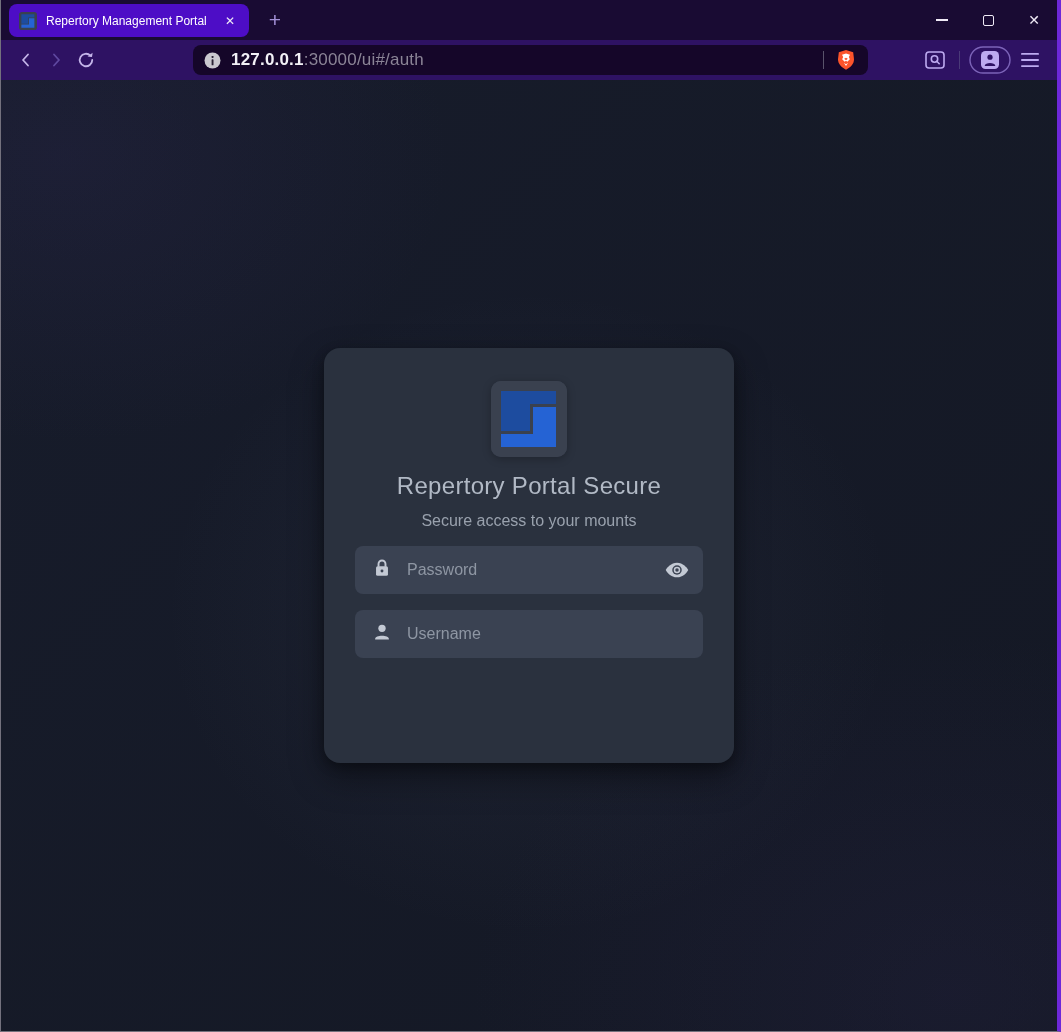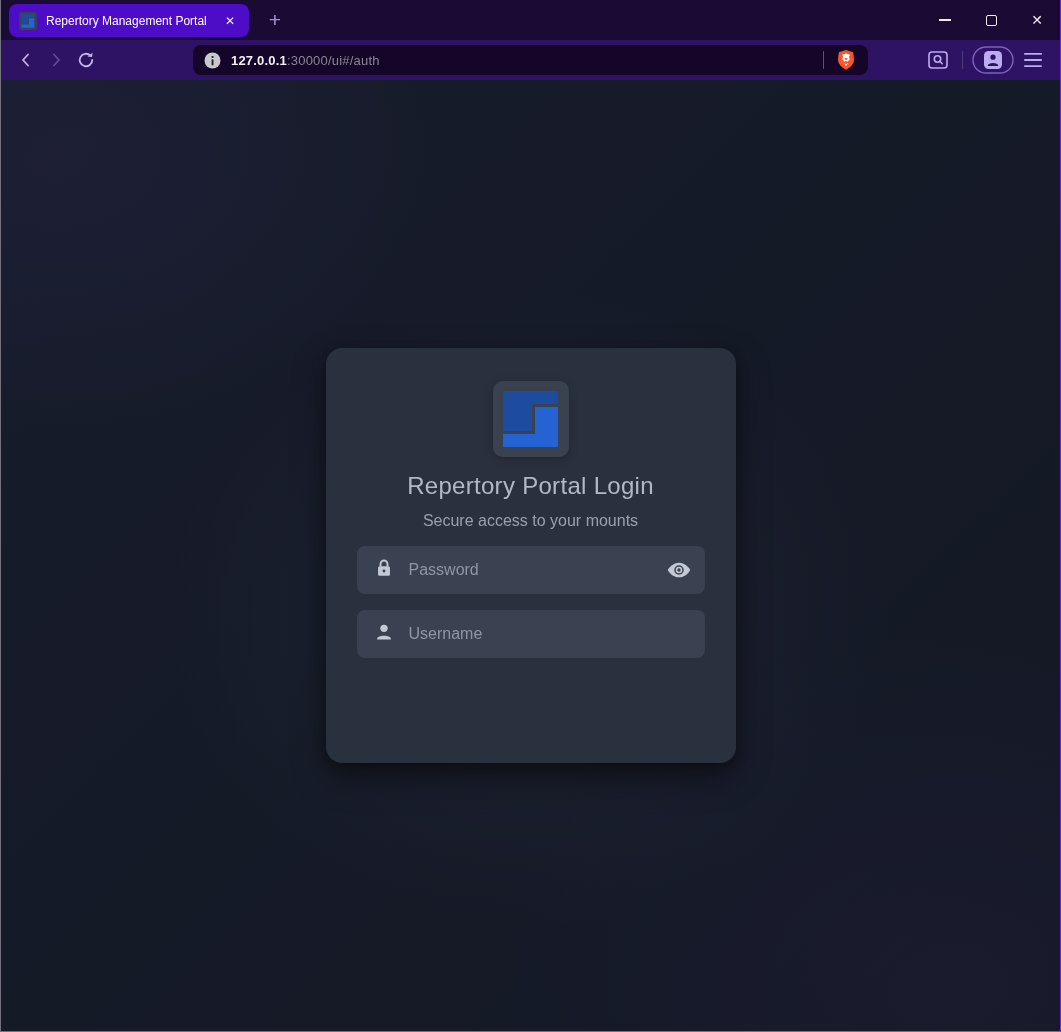--- a/index.html
+++ b/index.html
@@ -1,20 +1,20 @@
 <!DOCTYPE html>
 <html><head>
 <meta charset="utf-8">
 <style>
   * { margin:0; padding:0; box-sizing:border-box; }
   html,body { width:1061px; height:1032px; }
   body { font-family:"Liberation Sans", sans-serif; background:#000; }
   .window {
     width:1061px; height:1032px; display:flex; flex-direction:column;
-    border-left:1px solid #73717d; border-right:1px solid #6d28d9; border-bottom:1px solid #73717d;
+    border-left:1px solid #73717d; border-right:4px solid #6d28d9; border-bottom:1px solid #73717d;
     overflow:hidden;
   }
 
   
   .titlebar { height:40px; background:#190b33; position:relative; flex:0 0 40px; display:flex; align-items:center; }
   .tab {
     position:absolute; left:8px; top:4px; width:240px; height:33px;
     background:#4d0dc6; border-radius:8px; display:flex; align-items:center;
     padding:0 10px; gap:9px; cursor:default;
   }
@@ -29,21 +29,21 @@
   .close-glyph { font-size:14px; line-height:1; }
 
   
   .toolbar { height:40px; background:#2e1263; flex:0 0 40px; display:flex; align-items:center; padding:0 12px 0 10px; }
   .nav-btn { width:30px; height:30px; display:flex; align-items:center; justify-content:center; border-radius:6px; }
   .urlbar {
     margin-left:92px; width:675px; height:30px; background:#150629; border-radius:8px;
     display:flex; align-items:center; padding:0 10px 0 8px;
   }
   .info-btn { width:22px; height:22px; display:flex; align-items:center; justify-content:center; margin-right:8px; }
-  .url-text { font-size:13px; letter-spacing:.2px; white-space:nowrap; }
+  .url-text { font-size:17px; letter-spacing:.2px; white-space:nowrap; }
   .url-host { color:#f2f0f6; font-weight:700; }
   .url-path { color:#8b8496; font-weight:400; }
   .url-spacer { flex:1; }
   .url-sep { width:1px; height:18px; background:#59536b; margin-right:10px; }
   .shield-btn { width:24px; height:24px; display:flex; align-items:center; justify-content:center; }
   .tb-right { margin-left:auto; display:flex; align-items:center; gap:4px; }
   .tb-btn { width:30px; height:30px; display:flex; align-items:center; justify-content:center; border-radius:6px; }
   .tb-sep { width:1px; height:18px; background:#4a3a78; margin:0 5px; }
   .profile-btn { width:42px; height:28px; display:flex; align-items:center; justify-content:center; }
 
@@ -188,21 +188,21 @@
     <div class="card">
 
       <div class="card-logo">
         <svg viewBox="0 0 76 76" width="76" height="76">
           <rect x="0" y="0" width="76" height="76" rx="10" fill="#3a414f"></rect>
           <path d="M10 10 H65 V23 H39 V50 H10 Z" fill="#1d4c9f"></path>
           <path d="M42 26 H65 V66 H10 V53 H42 Z" fill="#2563d4"></path>
         </svg>
       </div>
 
-      <div class="card-title">Repertory Portal Login</div>
+      <div class="card-title">Repertory Portal Secure</div>
       <div class="card-subtitle">Secure access to your mounts</div>
 
       <div class="field">
         <span>
           <svg width="22" height="22" viewBox="0 0 24 24">
             <path d="M8.2 10.5 V7.6 a3.8 3.8 0 0 1 7.6 0 V10.5" fill="none" stroke="#c3c9d4" stroke-width="2.1"></path>
             <rect x="5.5" y="10" width="13" height="10.5" rx="1.8" fill="#c3c9d4"></rect>
             <circle cx="12" cy="15.2" r="1.6" fill="#3a4252"></circle>
           </svg>
         </span>

